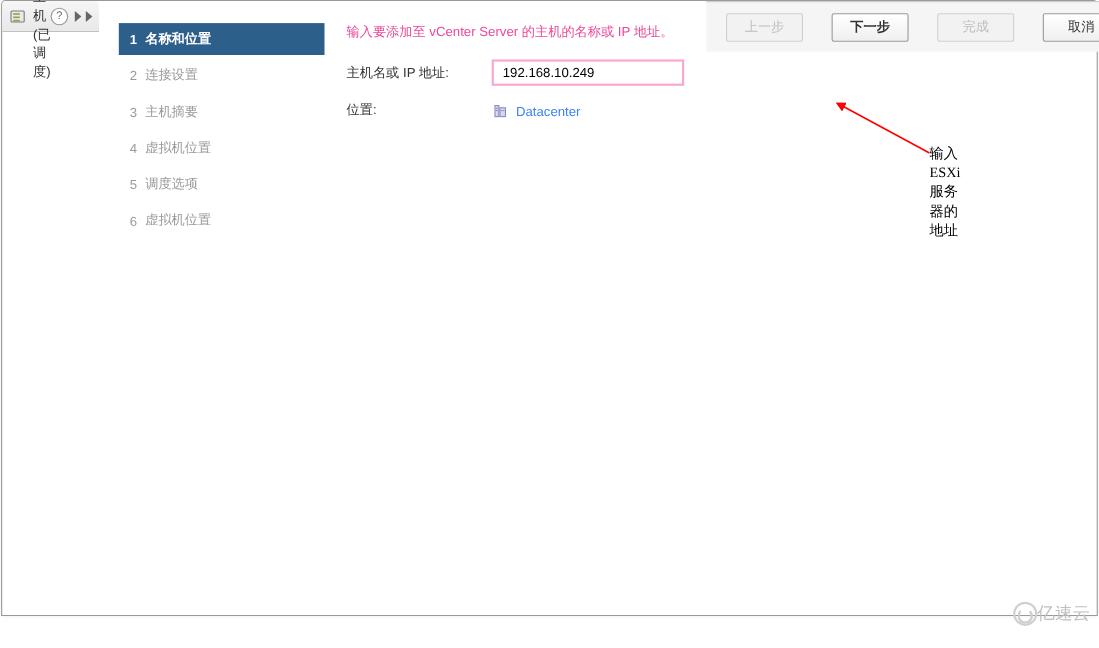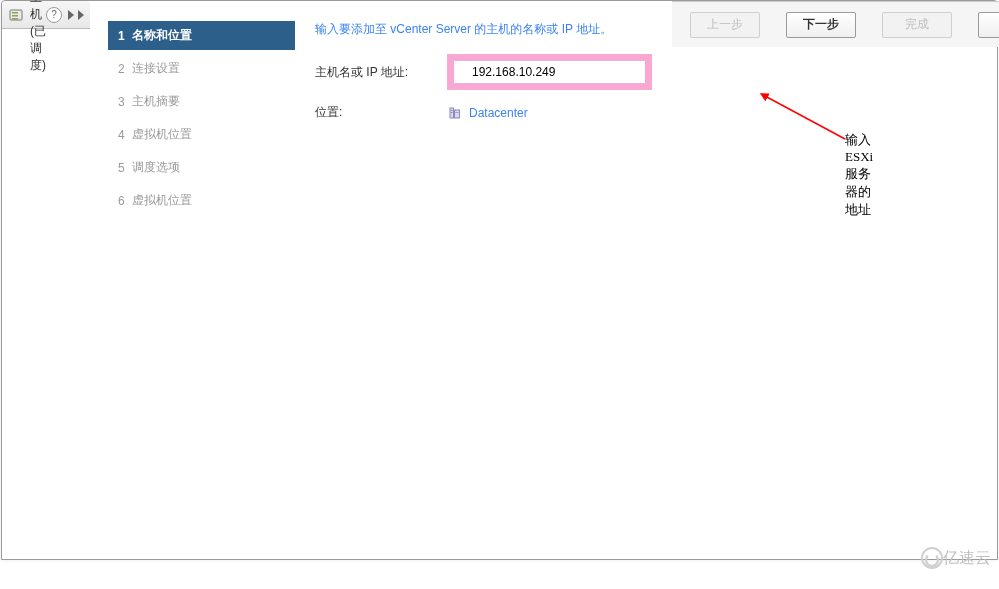--- a/index.html
+++ b/index.html
@@ -57,26 +57,26 @@
     .step .num { width:14px; }
     .step.active {
       background:#2d5f8b;
       color:#fff;
       font-weight:700;
     }
     .step.inactive { color:#9a9a9a; }
     .content {
       flex:1; padding: 20px 20px 0 10px; position:relative;
     }
-    .instr { color:#3b82f6; margin-bottom:16px; }
+    .instr { color:#ec4899; margin-bottom:16px; }
     .form-row { display:flex; align-items:center; margin-bottom:14px;gap:22px; }
     .label { width:110px; color:#333; }
     .text-input {
-      flex:1; max-width:620px; height:36px;
-      border:7px solid #f9a8d4; padding:2px 18px; font-size:12px;
+      flex:1; max-width:620px; height:24px;
+      border:2px solid #f9a8d4; padding:2px 8px; font-size:12px;
       font-family:inherit;
     }
     .location-val { display:flex; align-items:center; gap:6px; color:#3b82f6;}
     .dc-icon svg { display:block;}
     .annotation {
       position:absolute;
       left:540px; top:130px;
       color:#000000;
       font-family: "SimSun","Songti SC",serif;
       font-size:13px;

